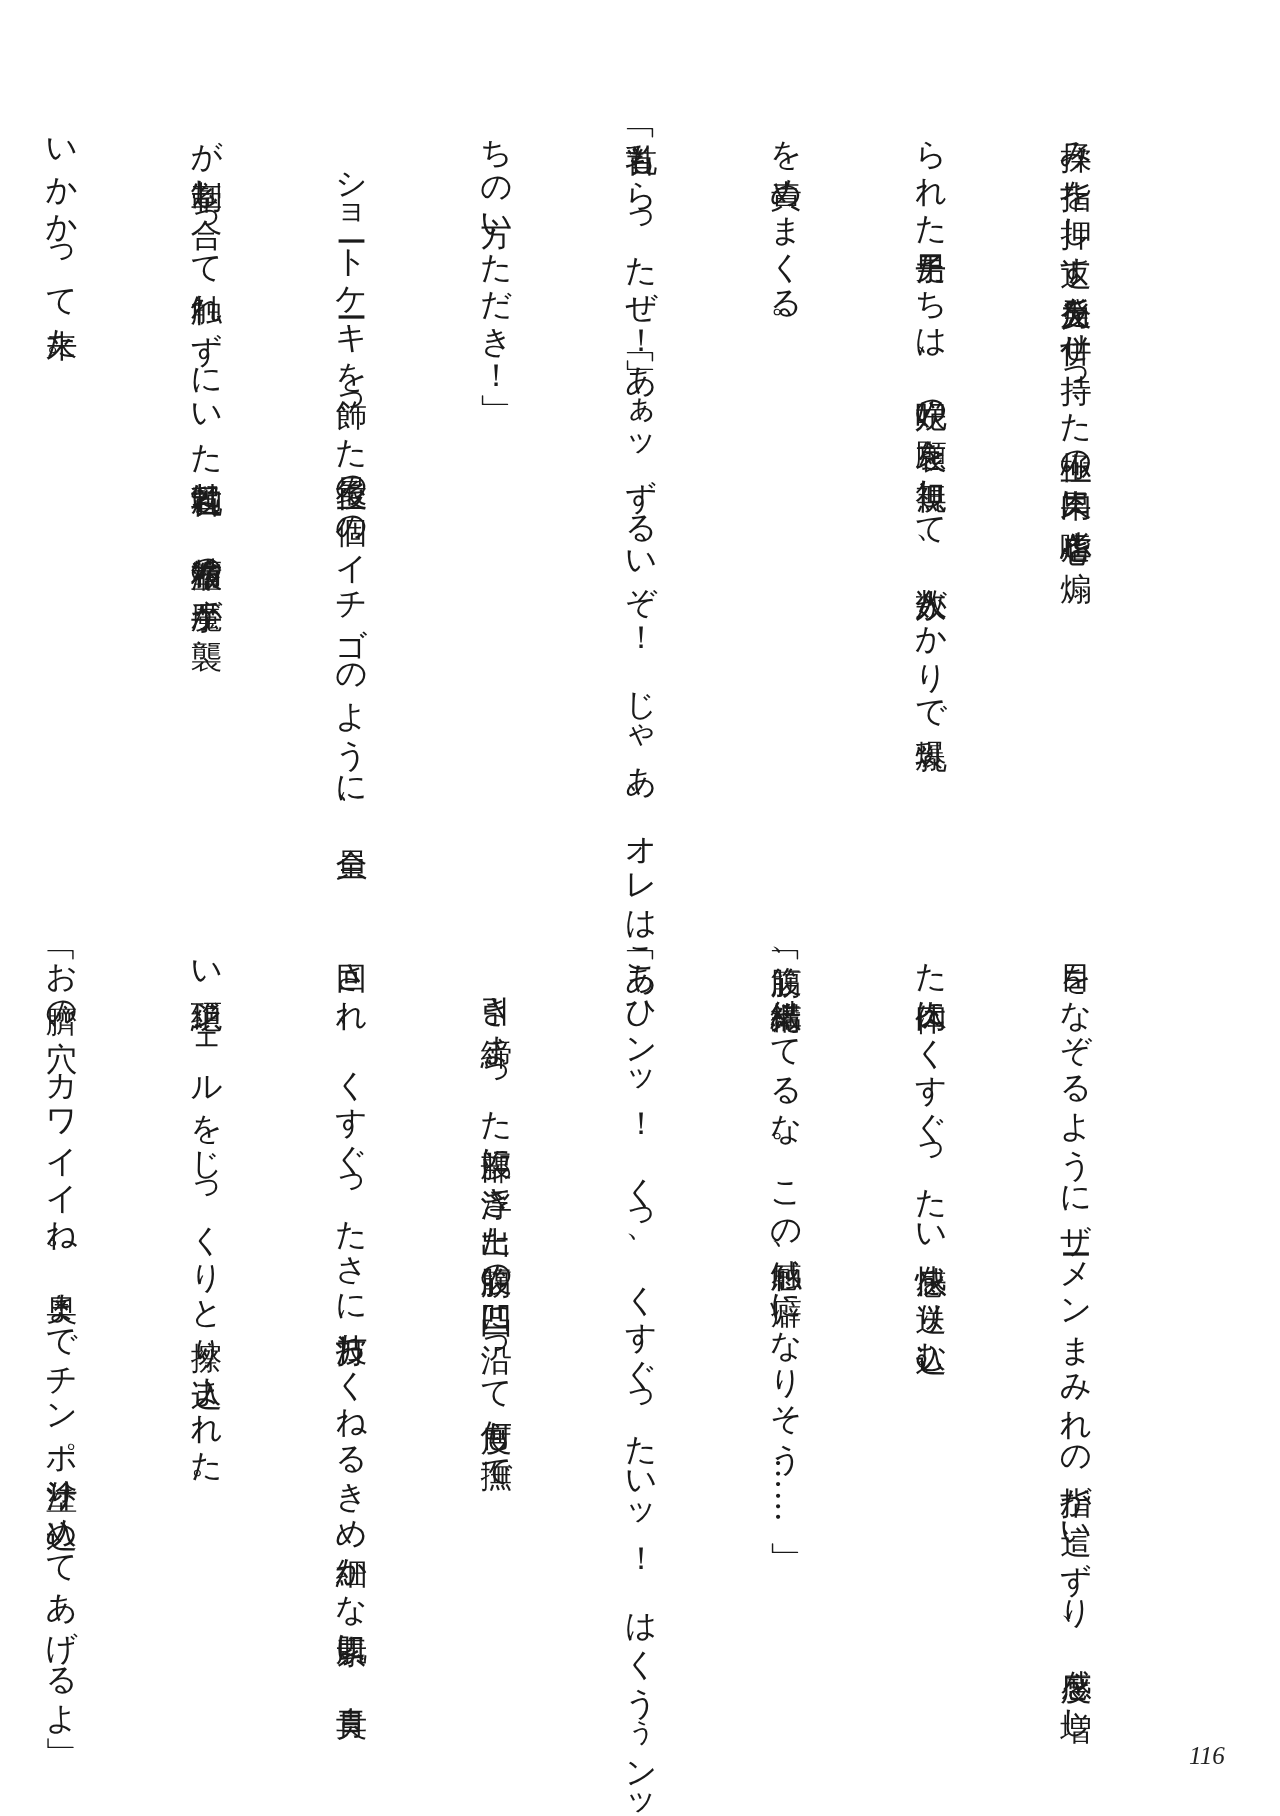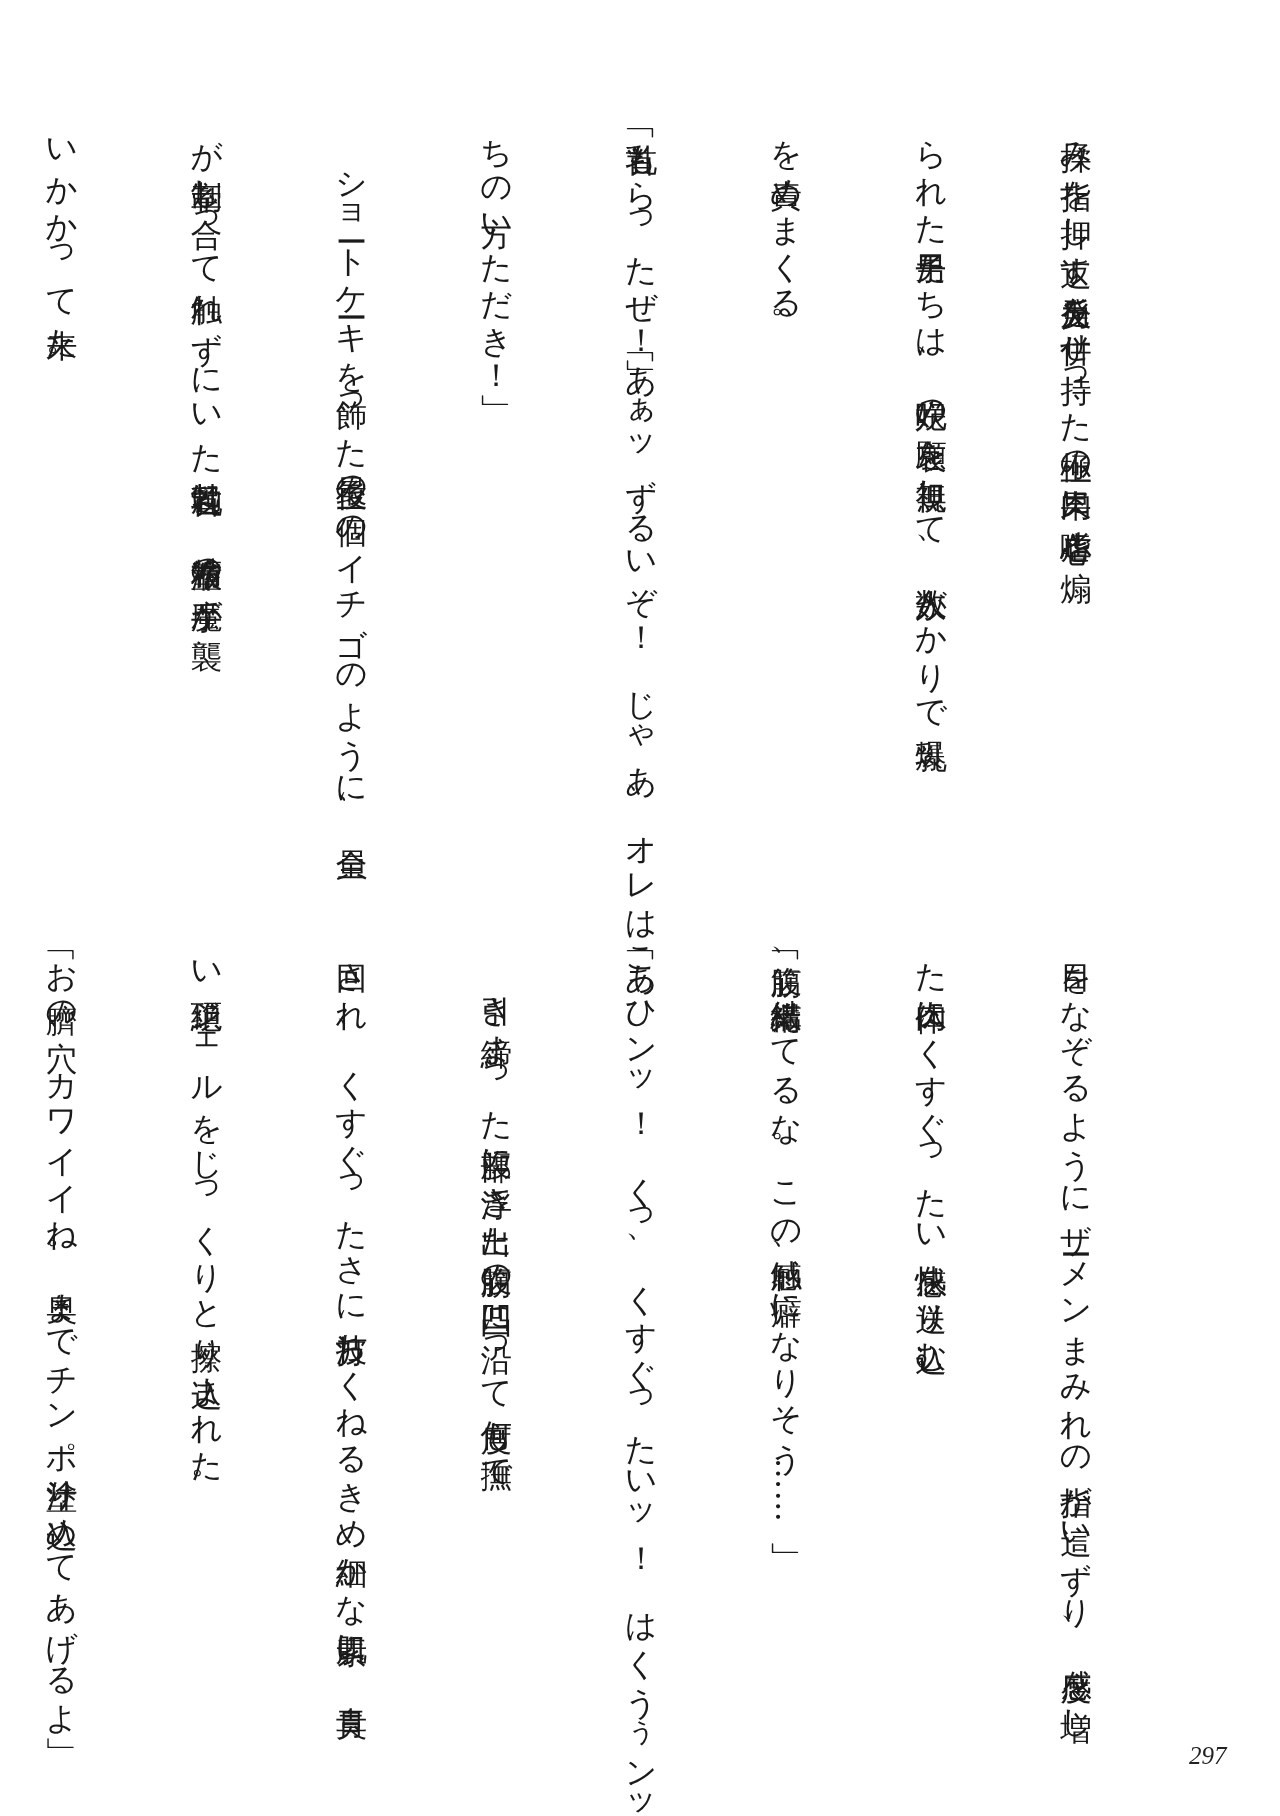--- a/index.html
+++ b/index.html
@@ -72,13 +72,13 @@
   
   
   
   
   
   
   
   
 </div>
 
-<div class="page-num">297</div>
+<div class="page-num">116</div>
 
 </body></html>

